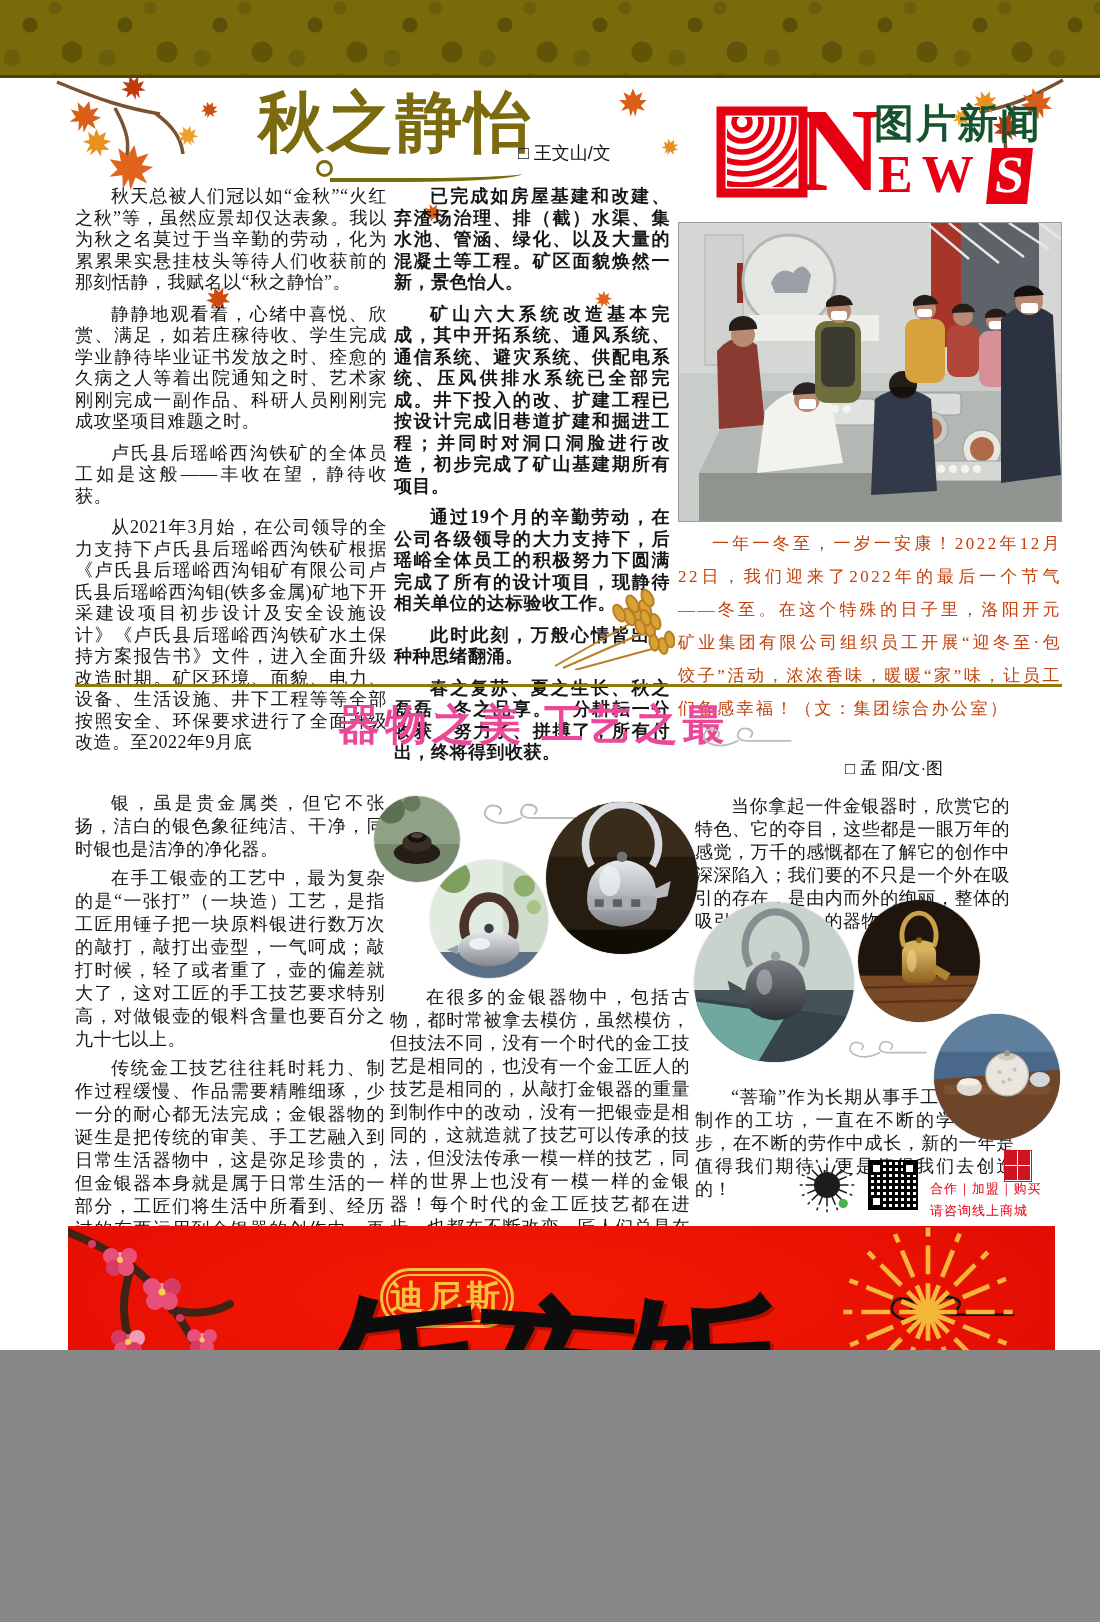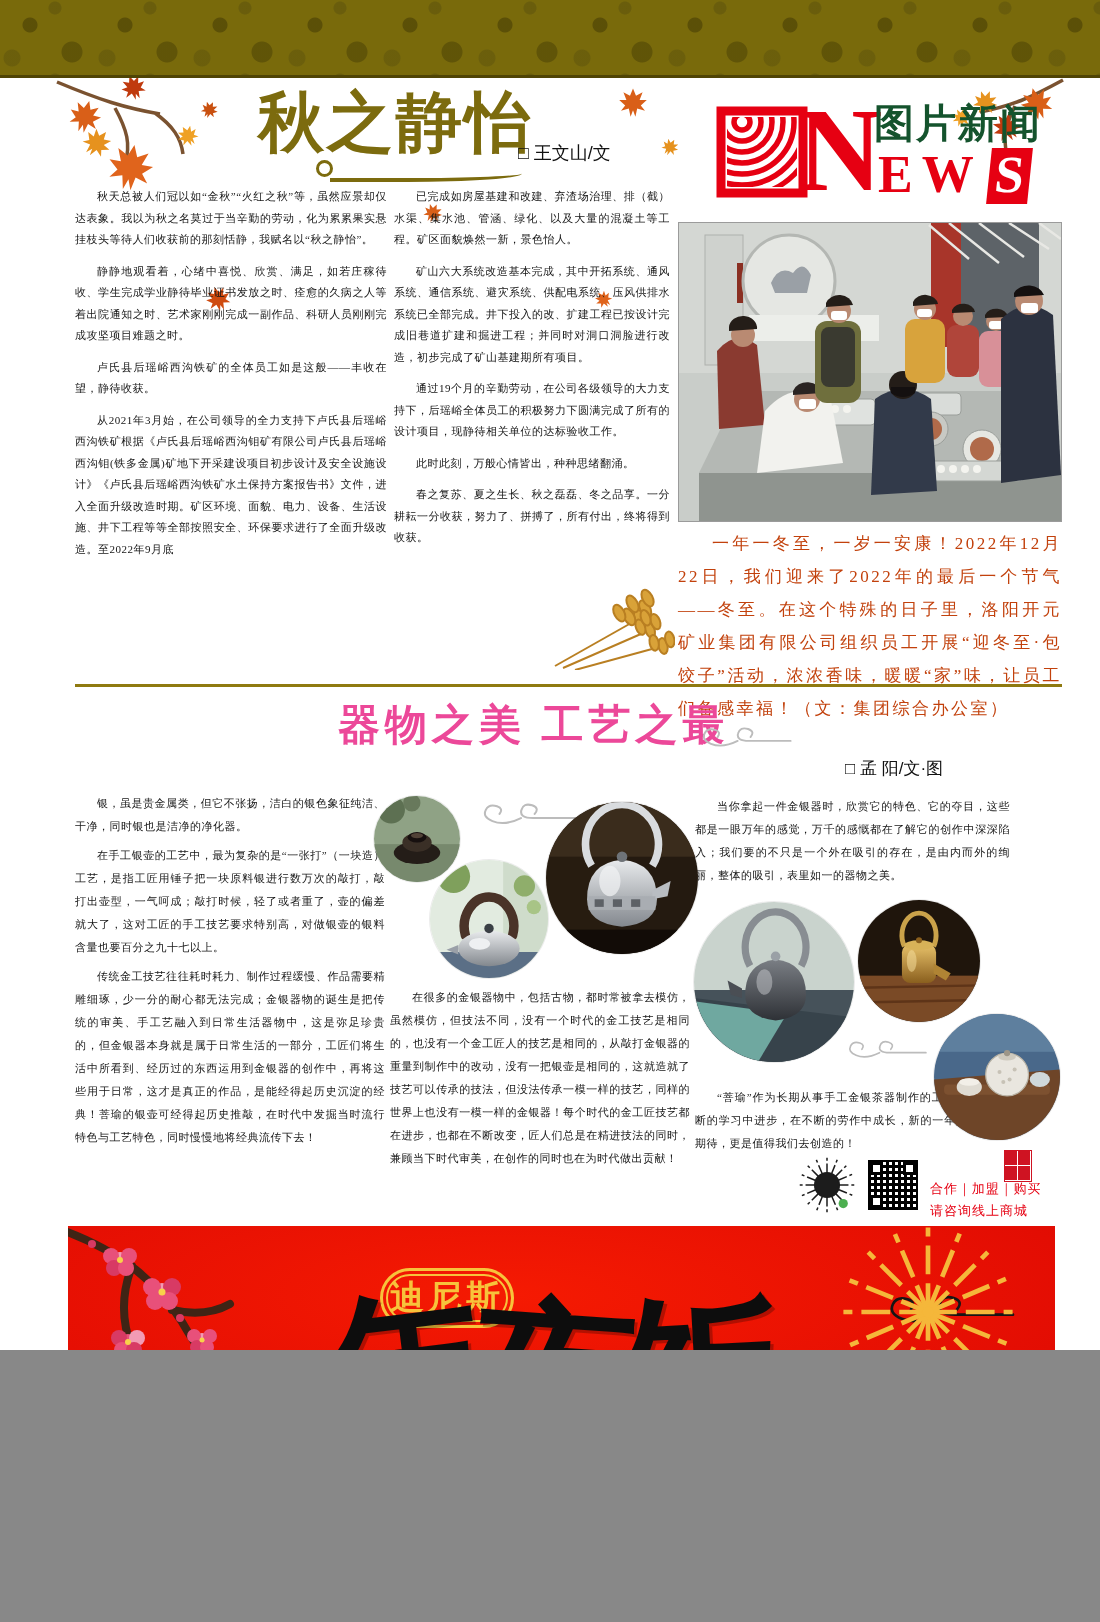--- a/index.html
+++ b/index.html
@@ -12,24 +12,24 @@
       radial-gradient(circle at 30px 25px, rgba(62,53,4,.50) 7px, transparent 8px),
       radial-gradient(circle at 72px 52px, rgba(62,53,4,.42) 10px, transparent 11px),
       radial-gradient(circle at 55px 8px, rgba(104,92,12,.9) 6px, transparent 7px),
       radial-gradient(circle at 12px 58px, rgba(104,92,12,.8) 8px, transparent 9px);
     background-size:95px 72px;border-bottom:3px solid #4f4405;}
   
   .a1-title{left:258px;top:90px;font-size:66px;font-weight:bold;color:#7c6b0e;letter-spacing:3px;line-height:1;}
   .a1-swoosh{left:330px;top:168px;width:192px;height:10px;border-bottom:4px solid #7c6b0e;border-radius:0 0 60% 0;}
   .a1-swoosh-loop{left:316px;top:160px;width:11px;height:11px;border:3px solid #7c6b0e;border-radius:50%;}
   .byline1{left:518px;top:141px;font-family:"Liberation Sans",sans-serif;font-size:18px;color:#111;}
-  .tcol{position:absolute;text-align:justify;font-size:11px;color:#161616;}
+  .tcol{position:absolute;text-align:justify;font-size:18px;color:#161616;}
   .tcol p{margin:0 0 10px 0;text-indent:2em;line-height:21.5px;letter-spacing:.5px;}
   .a1c1{left:75px;top:186px;width:312px;}
-  .a1c2{left:394px;top:186px;width:276px;}
+  .a1c2{left:394px;top:186px;width:276px;font-weight:bold;}
   
   .arcsbox{left:716px;top:106px;width:92px;height:92px;}
   .bigN{left:797px;top:92px;font-size:118px;line-height:1;font-weight:bold;color:#e60012;}
   .cnTitle{left:874px;top:103px;font-family:"Liberation Sans",sans-serif;font-size:40px;font-weight:900;color:#14532d;letter-spacing:2px;line-height:1;}
   .ews{left:878px;top:148px;font-size:52px;font-weight:bold;color:#e60012;letter-spacing:9px;line-height:1;}
   .ews .sbox{display:inline-block;background:#e60012;color:#fff;padding:1px 6px 3px;letter-spacing:0;transform:skewX(-6deg);margin-left:6px;}
   
   .photo{left:678px;top:222px;width:384px;height:300px;border:1px solid #9b9b9b;box-sizing:border-box;background:#cfd3cf;}
   .caption{left:678px;top:527px;width:384px;font-size:17px;line-height:33px;letter-spacing:2.5px;text-align:justify;text-indent:2em;color:#c2410c;}
   .divider{left:75px;top:684px;width:987px;height:3px;background:#8f7a10;}

